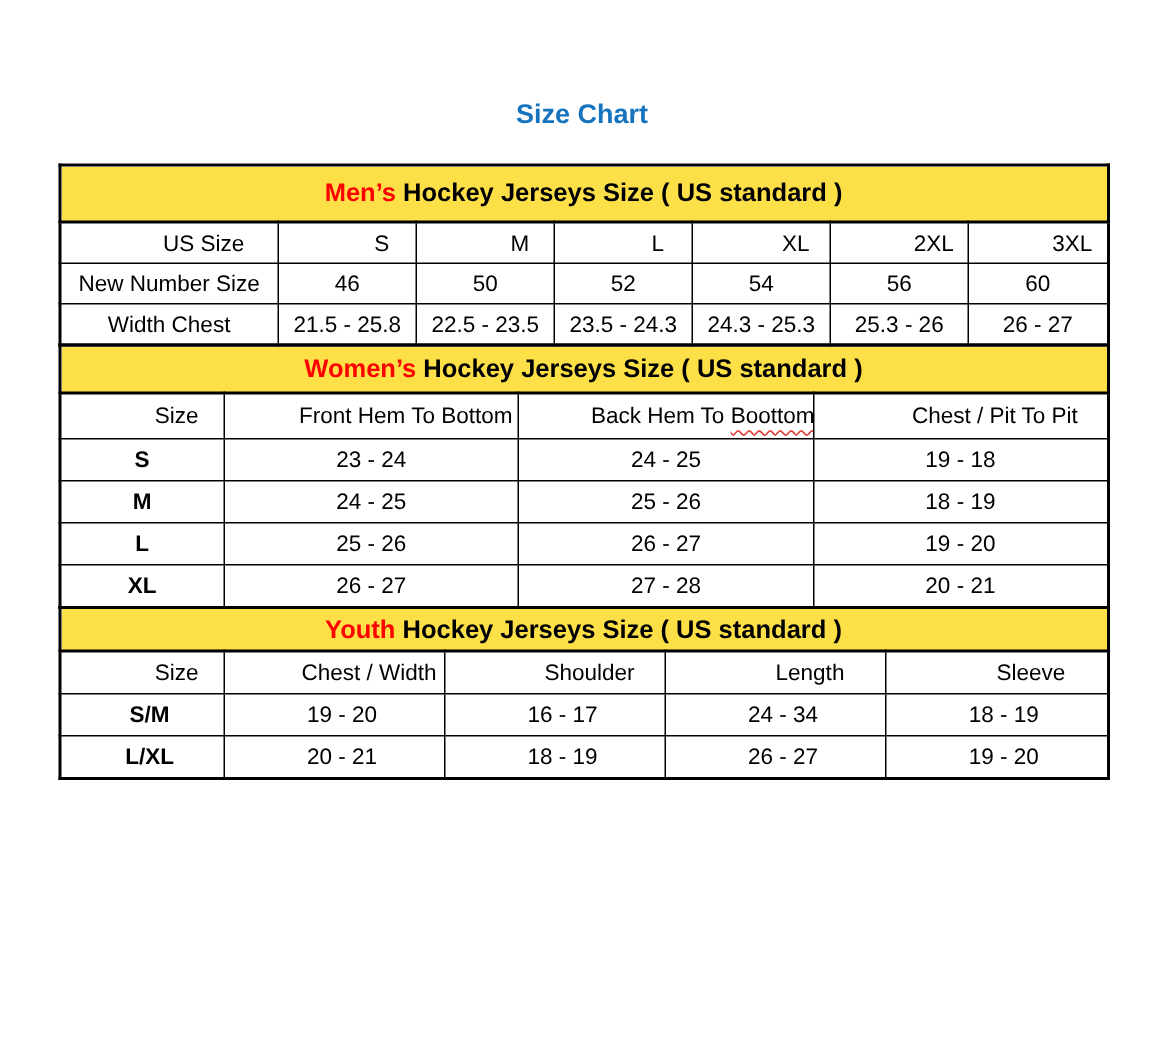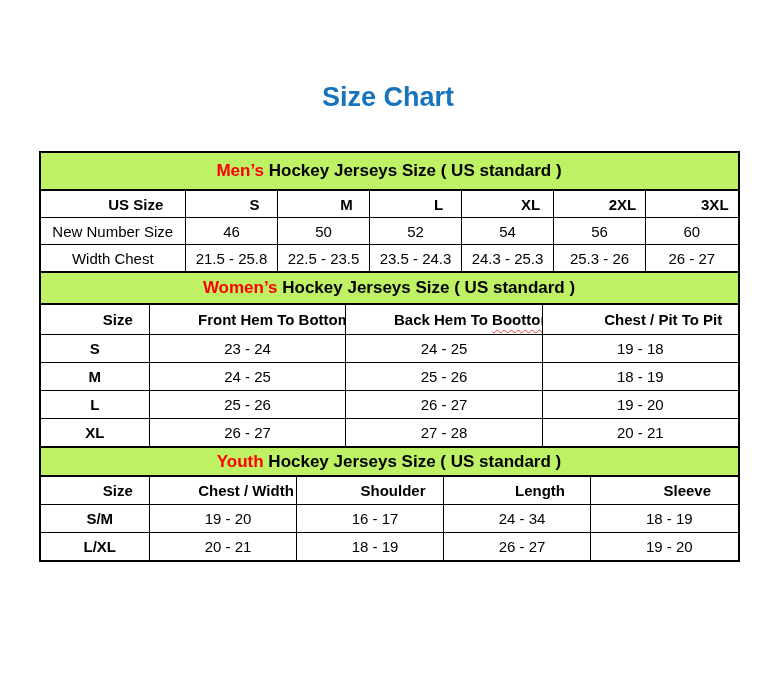--- a/index.html
+++ b/index.html
@@ -5,25 +5,25 @@
   html, body {
     margin: 0;
     padding: 0;
     background: #ffffff;
     width: 776px;
     height: 692px;
     font-family: "Liberation Sans", sans-serif;
     color: #000000;
   }
   .page-title {
-    margin: 16px;
+    margin: 0;
     padding-top: 66px;
     padding-bottom: 22px;
     text-align: center;
-    font-size: 27px;
+    font-size: 18px;
     font-weight: bold;
     color: #1673BE;
     letter-spacing: 0px;
   }
   .chart-wrap {
     width: 699px;
     margin: 0 auto;
   }
   table {
     border-collapse: collapse;
@@ -35,27 +35,27 @@
   th, td {
     border: 1.5px solid #000;
     text-align: center;
     vertical-align: middle;
     padding: 0 2px;
     font-size: 15px;
     overflow: hidden;
     white-space: nowrap;
   }
   .band-cell {
-    background: #bef264;
+    background: #fde047;
     font-weight: bold;
     font-size: 17px;
     border: 2.5px solid #000;
   }
   .band-highlight { color: #FF0000; }
-  .header-row th { font-weight: bold; padding-left: 48px; }
+  .header-row th { font-weight: normal; padding-left: 48px; }
   tbody.data-body td { font-weight: normal; }
 
   .tbl-men  .band-cell { height: 36px; }
   .tbl-men  .header-row th { height: 26px; }
   .tbl-men  tbody.data-body td { height: 26px; }
 
   .tbl-women .band-cell { height: 30px; }
   .tbl-women .header-row th { height: 29px; }
   .tbl-women tbody.data-body td { height: 27px; }
   .tbl-women tbody.data-body td:first-child { font-weight: bold; }

